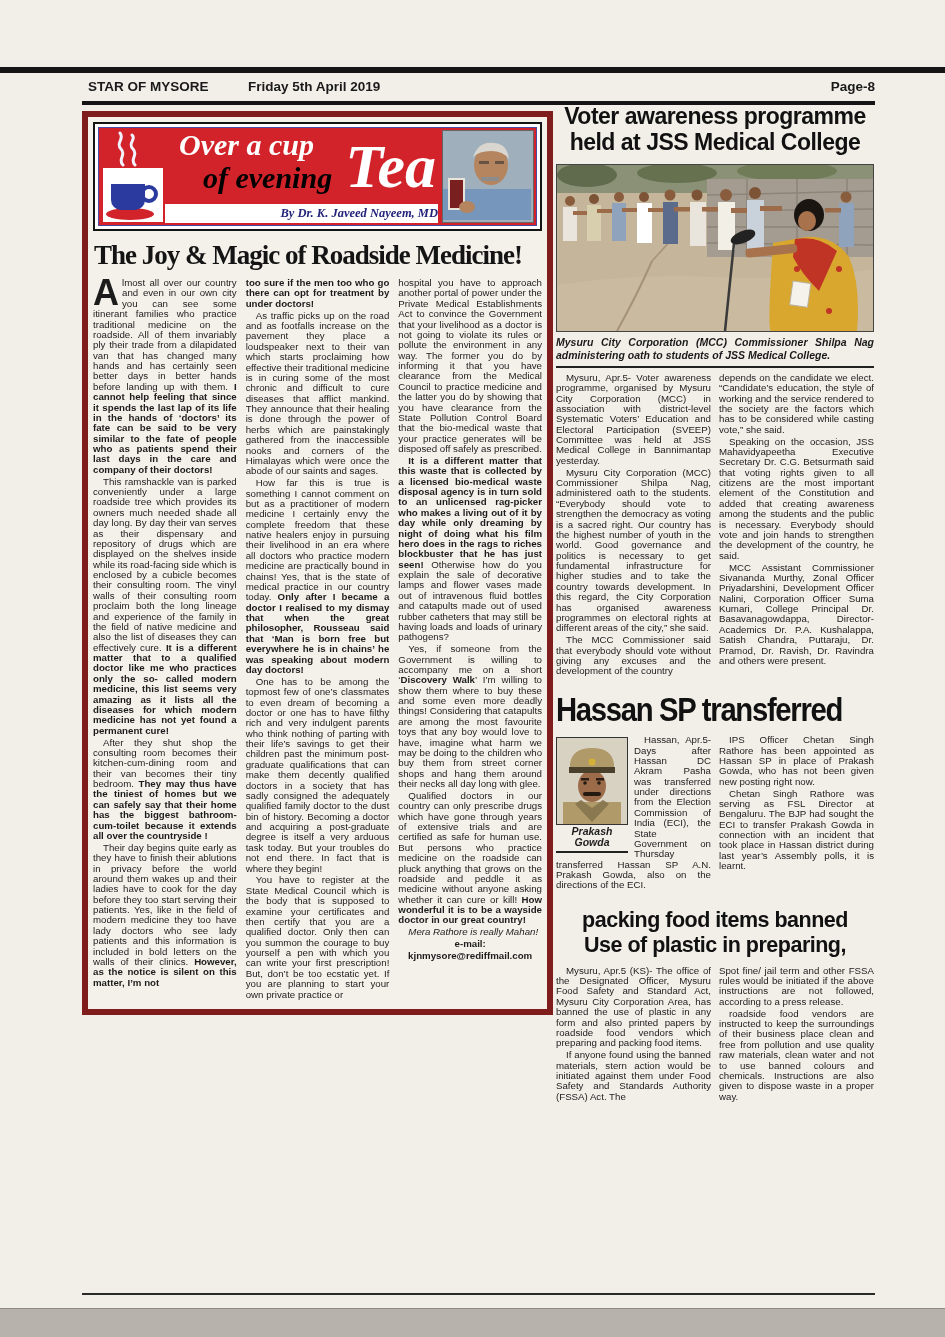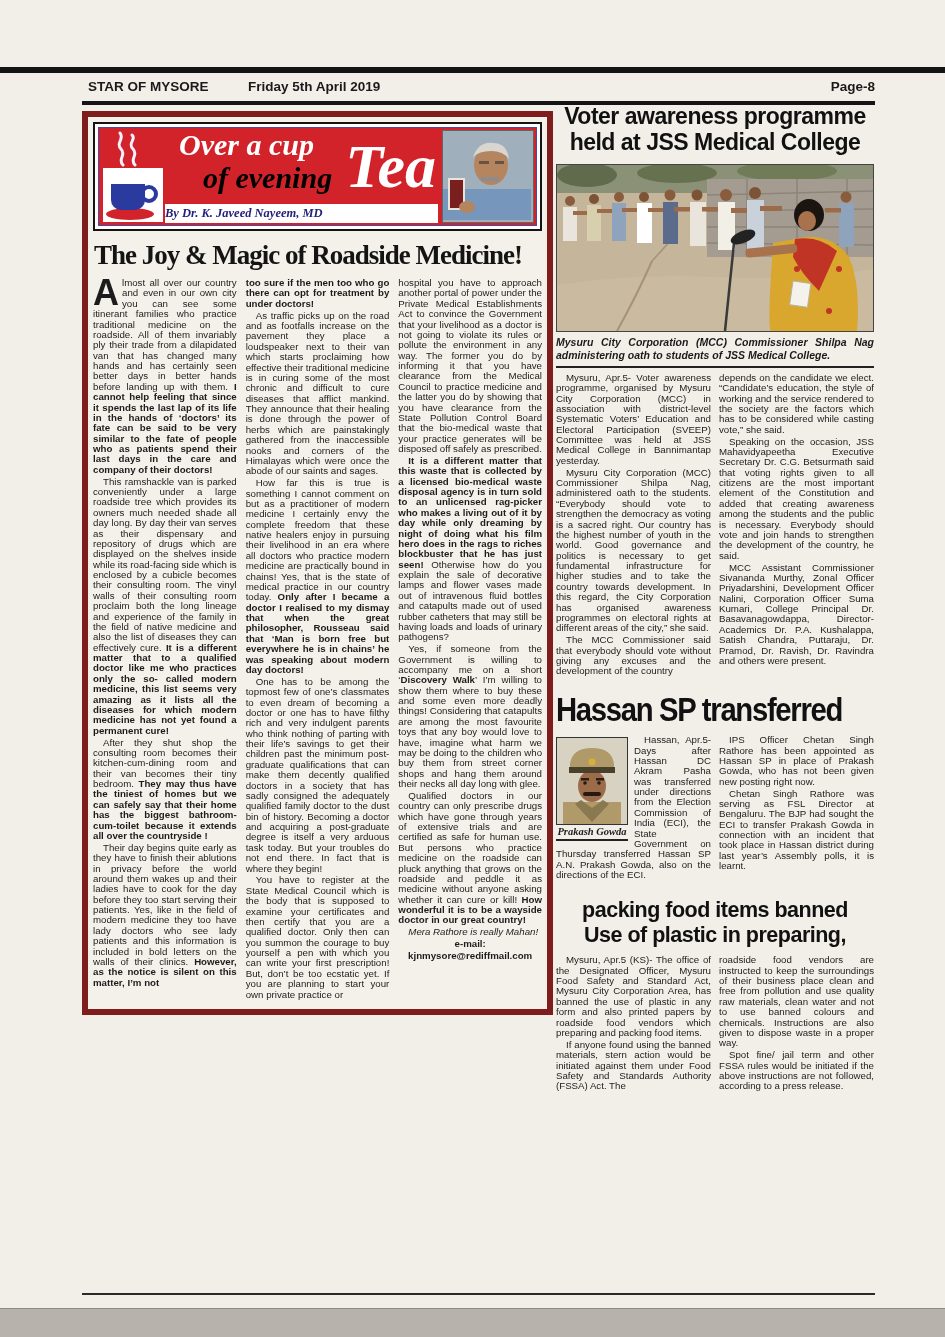--- a/index.html
+++ b/index.html
@@ -16,21 +16,21 @@
 
   
   .left-box{position:absolute;left:82px;top:111px;width:449px;border:6px solid #7f1d1d;padding:5px 5px 8px 5px;background:#f4f1eb;}
   .banner{position:relative;height:99px;border:2px solid #141414;background:#fff;padding:3px;}
   .banner-red{position:relative;width:100%;height:100%;background:#d2232a;border:1px solid #4949a6;box-sizing:border-box;}
   .cup-box{position:absolute;left:4px;bottom:3px;width:60px;height:54px;background:#fff;}
   .steam{position:absolute;left:12px;bottom:54px;}
   .ban-ln1{position:absolute;left:80px;top:0px;font-family:"Liberation Serif",serif;font-style:italic;font-weight:bold;font-size:30px;color:#fff;}
   .ban-ln2{position:absolute;left:104px;top:33px;font-family:"Liberation Serif",serif;font-style:italic;font-weight:bold;font-size:30px;color:#000000;}
   .ban-tea{position:absolute;right:100px;top:-2px;font-family:"Liberation Serif",serif;font-style:italic;font-weight:bold;font-size:62px;line-height:1.3;color:#fff;}
-  .byline{position:absolute;left:66px;right:98px;bottom:2px;height:19px;background:#fff;text-align:left;font-family:"Liberation Serif",serif;font-style:italic;font-weight:bold;font-size:12.5px;color:#23237a;line-height:19px;}
+  .byline{position:absolute;left:66px;right:98px;bottom:2px;height:19px;background:#fff;text-align:right;font-family:"Liberation Serif",serif;font-style:italic;font-weight:bold;font-size:12.5px;color:#23237a;line-height:19px;}
   .author{position:absolute;right:2px;top:2px;bottom:2px;width:90px;border:1px solid #666;background:#9fb0bc;}
   .main-title{font-family:"Liberation Serif",serif;font-weight:bold;font-size:27px;letter-spacing:-1px;margin:9px 0 7px 1px;color:#141414;white-space:nowrap;}
 
   .cols{display:flex;gap:9px;}
   .col{flex:1;font-size:9.7px;line-height:1.07;text-align:justify;color:#1c1c1c;}
   .col p{margin:0 0 1.5px;text-indent:10px;}
   .col p.noindent{text-indent:0;}
   .col p.center{text-align:center;text-indent:0;}
   .dropcap{float:left;font-family:"Liberation Sans",sans-serif;font-weight:bold;font-size:36px;line-height:0.8;padding:1px 3px 0 0;}
   .b{font-weight:bold;}
@@ -40,21 +40,21 @@
   .right{position:absolute;left:556px;top:104px;width:318px;}
   .v-head{font-weight:bold;font-size:23px;letter-spacing:-0.5px;text-align:center;line-height:1.12;margin:0 0 8px;color:#111;}
   .v-photo{display:block;width:316px;height:166px;border:1px solid #444;background:#c9bda6;}
   .v-cap{font-style:italic;font-weight:bold;font-size:10.5px;text-align:justify;line-height:1.3;margin:4px 0 0;border-bottom:2px solid #222;padding-bottom:3px;}
   .art2{display:flex;gap:8px;margin-top:5px;}
   .acol{flex:1;font-size:9.7px;line-height:1.07;text-align:justify;color:#1c1c1c;}
   .acol p{margin:0 0 1.5px;text-indent:10px;}
   .acol.cont p:first-child{text-indent:0;}
 
   .h-head{font-weight:bold;font-size:34px;letter-spacing:-1.5px;margin:12px 0 6px;transform:scaleX(0.86);transform-origin:left center;white-space:nowrap;color:#111;}
-  .officer{float:left;width:72px;margin:2px 6px 1px 0;font-family:Liberation Serif, serif;}
+  .officer{float:left;width:72px;margin:2px 6px 1px 0;}
   .officer svg{display:block;width:70px;height:86px;border:1px solid #333;}
   .officer-cap{font-style:italic;font-weight:bold;font-size:10.5px;text-align:center;border-bottom:2px solid #222;padding:1px 0 2px;}
 
   .p-head{font-weight:bold;font-size:21.5px;letter-spacing:-0.5px;text-align:center;line-height:1.15;margin:16px 0 8px;color:#111;}
 
   .bottom-rule{position:absolute;left:82px;top:1293px;width:793px;height:2px;background:#2a2a2a;}
   .bottom-strip{position:absolute;left:0;bottom:0;width:945px;height:28px;background:#b7b3ac;border-top:1px solid #8f8b84;}
 </style>
 </head>
 <body>
@@ -267,21 +267,21 @@
     <div class="p-head">
       <div>packing food items banned</div>
       <div>Use of plastic in preparing,</div>
     </div>
     <div class="art2">
       <div class="acol">
           <p>Mysuru, Apr.5 (KS)- The office of the Designated Officer, Mysuru Food Safety and Standard Act, Mysuru City Corporation Area, has banned the use of plastic in any form and also printed papers by roadside food vendors which preparing and packing food items.</p>
           <p>If anyone found using the banned materials, stern action would be initiated against them under Food Safety and Standards Authority (FSSA) Act. The</p>
         </div>
       <div class="acol cont">
+          <p>Spot fine/ jail term and other FSSA rules would be initiated if the above instructions are not followed, according to a press release.</p>
           <p>roadside food vendors are instructed to keep the surroundings of their business place clean and free from pollution and use quality raw materials, clean water and not to use banned colours and chemicals. Instructions are also given to dispose waste in a proper way.</p>
-          <p>Spot fine/ jail term and other FSSA rules would be initiated if the above instructions are not followed, according to a press release.</p>
         </div>
     </div>
   </div>
 
   <div class="bottom-rule"></div>
   <div class="bottom-strip"></div>
 </div>
 
 </body></html>

